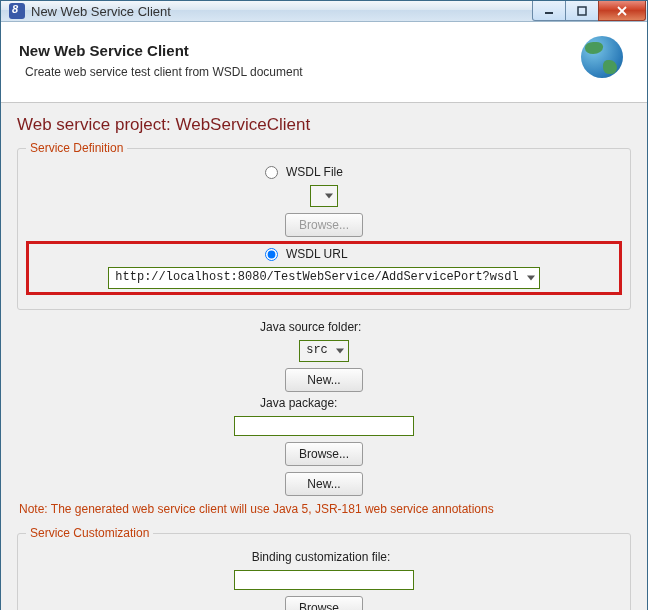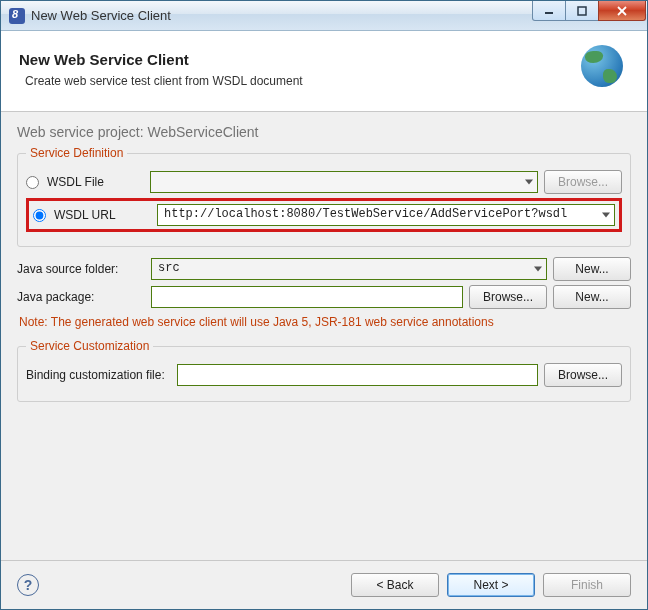--- a/index.html
+++ b/index.html
@@ -121,38 +121,39 @@
     flex: 1;
     padding: 12px 16px;
     background: #f1f1f1;
     background: #efefef;
     color: #222;
   }
   .content {
     background: #f0f0f0;
   }
 
-  .proj-line { margin-bottom: 6px; font-size: 14px; color: #737373;}
+  .proj-line { margin-bottom: 6px; font-size: 17px; color: #7f1d1d;}
   fieldset.groupbox {
     border: 1px solid #cfcfcf;
     border-radius: 3px;
     margin: 0 0 10px 0;
     padding: 6px 8px 10px 8px;
   }
   fieldset.groupbox legend {
     padding: 0 4px;
     font-size: 12px;
     color: #c2410c;
   }
 
   .row {
     display: flex;
     align-items: center;
     margin: 4px 0;
     gap: 6px;
+    flex-direction: column;
   }
   .row label.radio-label, .row label.plain-label {
     width: 118px;
     font-size: 12px;
     color: #222;
     display: flex;
     align-items: center;
     gap: 4px;
   }
   .row label.plain-label.short { width: 128px; }

